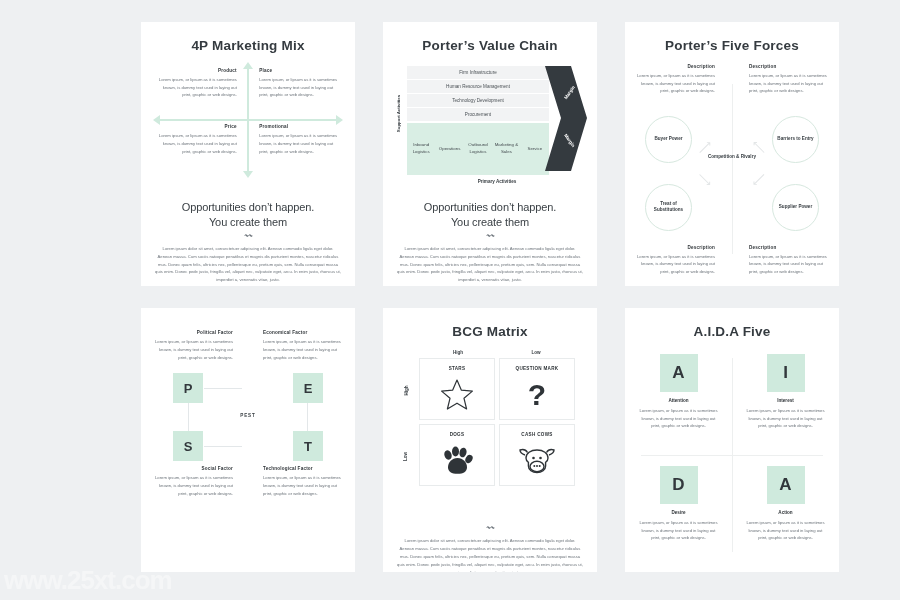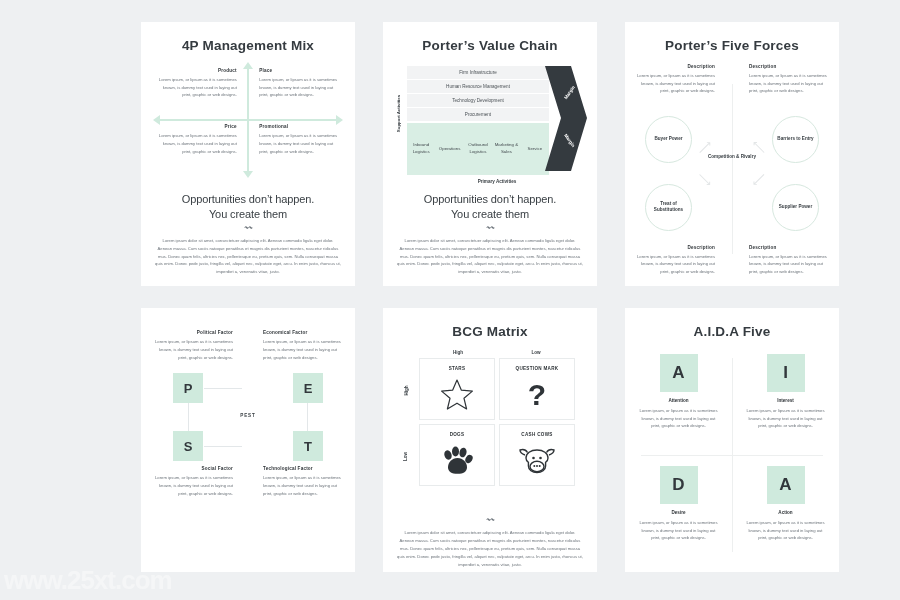--- a/index.html
+++ b/index.html
@@ -39,21 +39,21 @@
     font-size:4.6px;font-weight:bold;color:#2f3438;
     letter-spacing:.2px;margin-bottom:3px;
   }
   .desc-b{
     font-size:4.2px;line-height:1.85;color:#6b7279;
   }
   .tr{text-align:right}.tl{text-align:left}.tc{text-align:center}
   
   .quote{
     text-align:center;
-    margin-top:16px;
+    margin-top:24px;
   }
   .quote h3{
     font-size:11px;font-weight:400;color:#3a4045;
     margin:0;line-height:1.35;letter-spacing:-.1px;
   }
   .squiggle{
     font-size:8px;color:#6b7279;letter-spacing:-1px;
     margin:2px 0 5px 0;line-height:1;
   }
   .quote p{
@@ -135,21 +135,21 @@
     font-size:26px;color:#f5f6f7;font-weight:bold;letter-spacing:-1px;
     user-select:none;
   }
 </style>
 </head>
 <body>
 
 <div class="grid">
 
   <div class="card">
-    <div class="card-title">4P Management Mix</div>
+    <div class="card-title">4P Marketing Mix</div>
 
     <div class="fourp">
       <div class="vline"></div>
       <div class="hline"></div>
       <div class="arw up"></div>
       <div class="arw dn"></div>
       <div class="arw lf"></div>
       <div class="arw rt"></div>
 
       <div class="quad q-tl tr">

